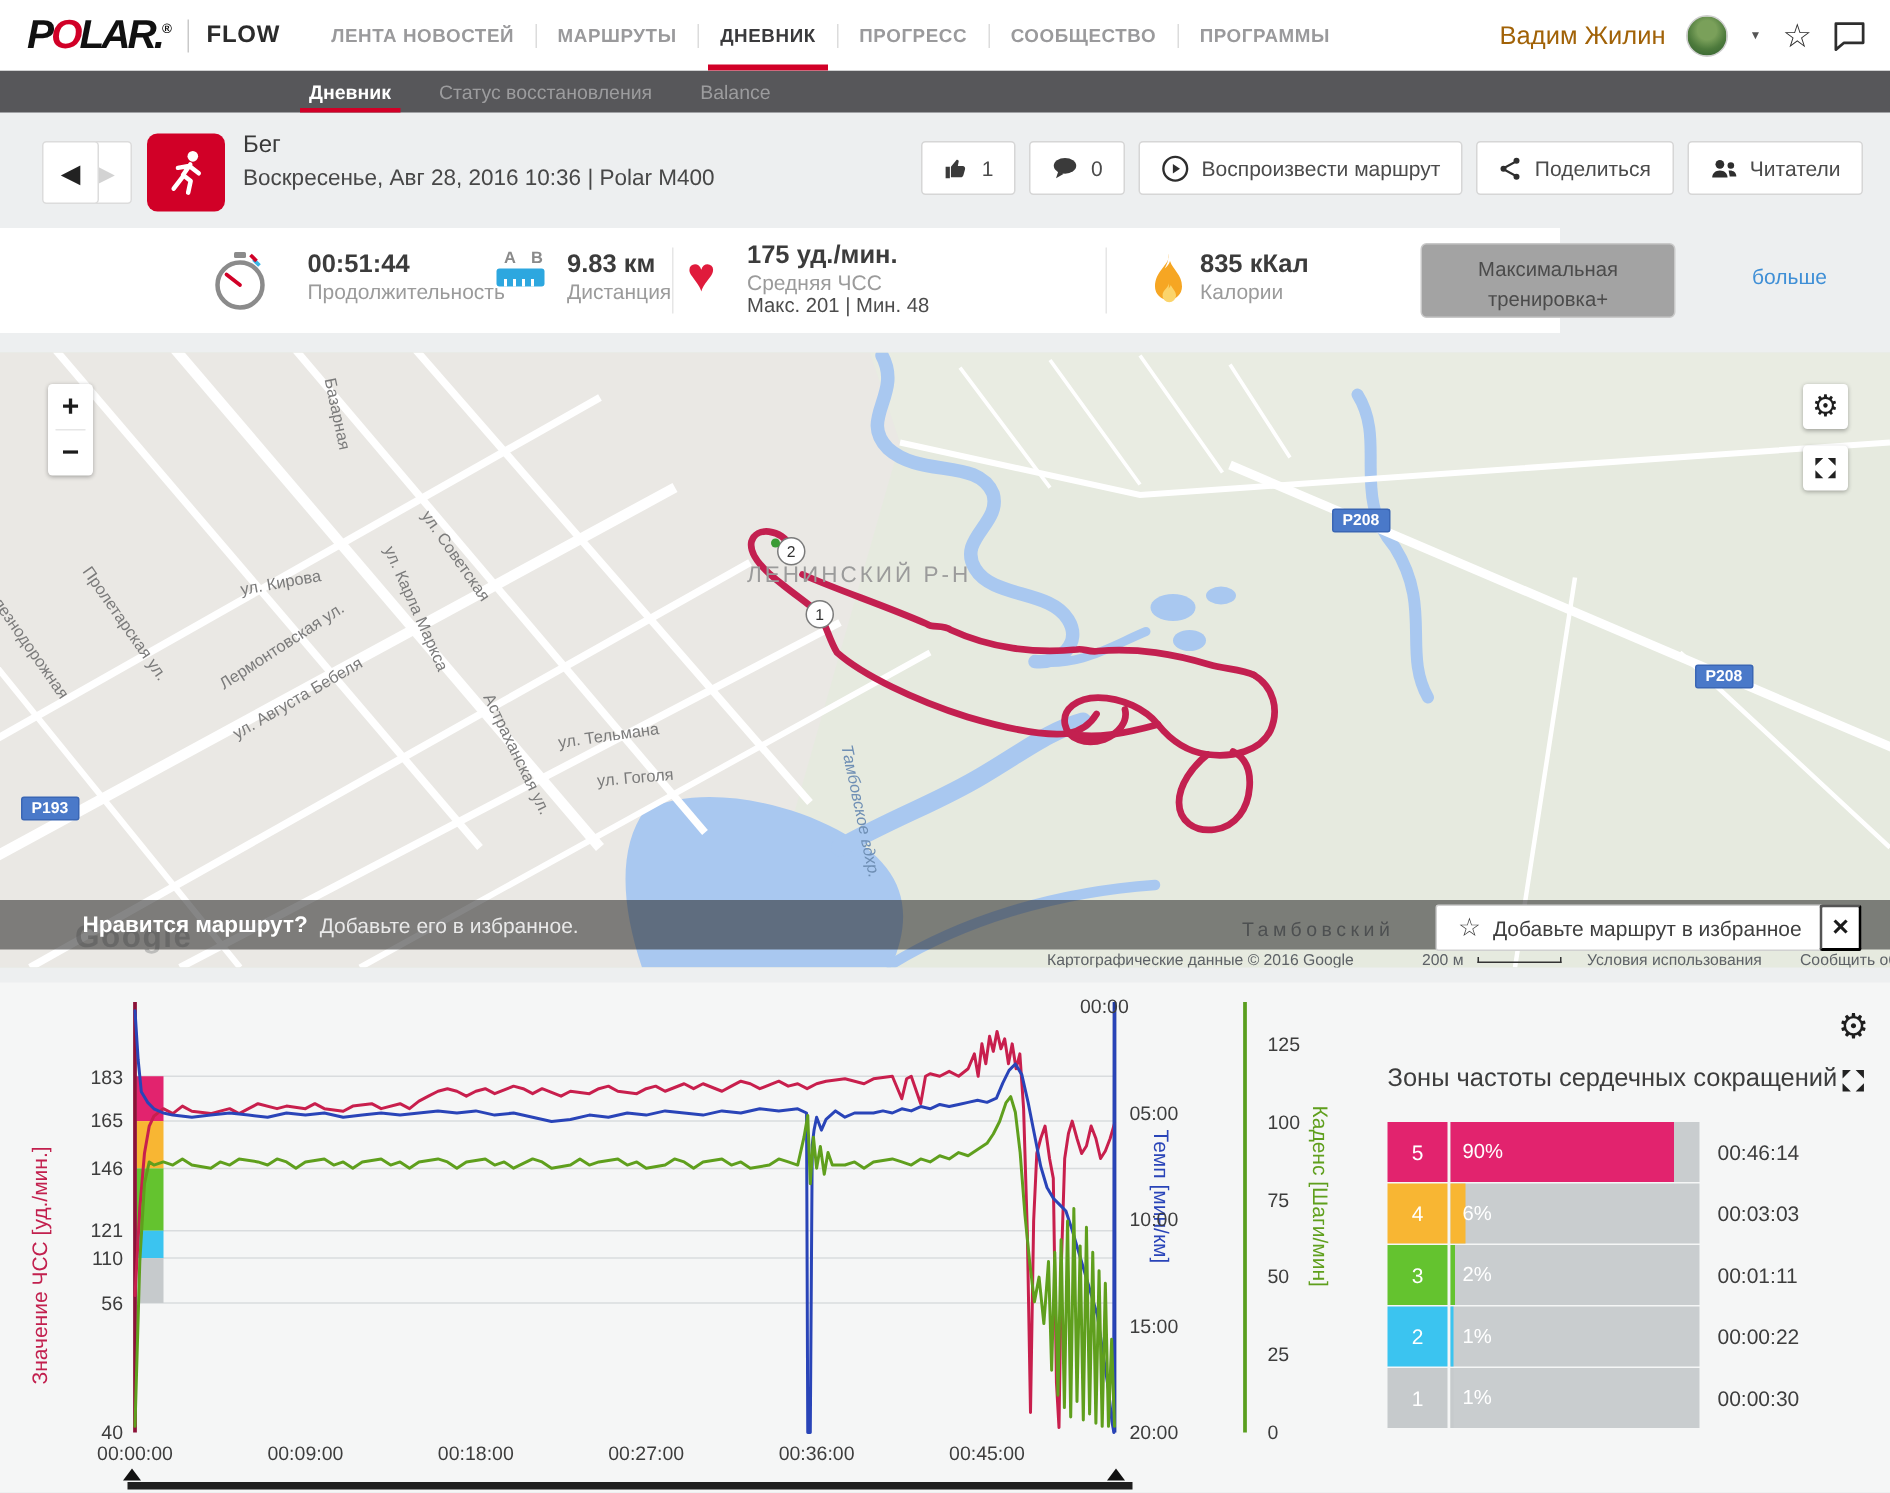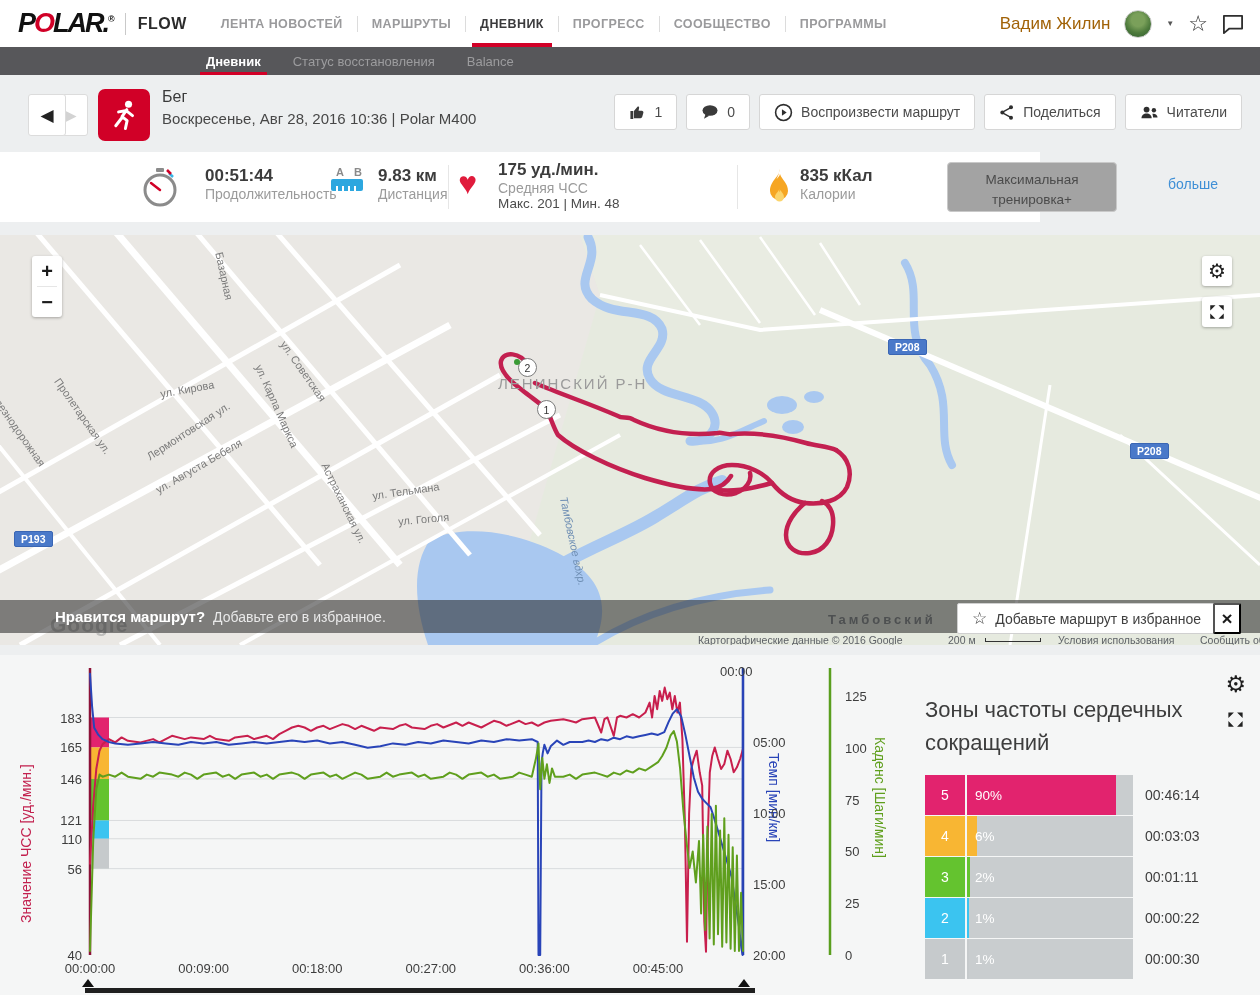--- a/index.html
+++ b/index.html
@@ -51,21 +51,21 @@
   .stat-sub { font-size:13.5px; color:#4c4c4c; }
   .v-div { position:absolute; top:13px; width:1px; height:44px; background:#e6e6e6; }
   .benefit-btn { position:absolute; left:947px; top:10px; width:170px; height:50px; background:#a3a3a3; border:1px solid #c9c9c9; border-radius:4px; font-size:13.5px; color:#4b4b4b; text-align:center; line-height:1.5; padding-top:6px; cursor:pointer; }
   .more-link { position:absolute; left:1168px; top:24px; font-size:14px; color:#3f8fd6; cursor:pointer; }
 
   
   .map { position:absolute; top:235px; left:0; width:1260px; height:410px; background:#e7eae0; overflow:hidden; }
   .map svg.base { position:absolute; inset:0; }
   .m-label { position:absolute; font-size:11px; color:#7b7b7b; white-space:nowrap; pointer-events:none; }
   .m-label.big { font-size:15px; color:#9b9b9b; letter-spacing:2px; }
-  .m-label.town { font-size:13px; color:#82878a; letter-spacing:3px;font-weight:bold; }
+  .m-label.town { font-size:13px; color:#82878a; letter-spacing:3px; }
   .m-label.water { color:#6f8fb4; font-style:italic; }
   .badge { position:absolute; background:#4a79c9; color:#fff; font-size:10.5px; font-weight:700; padding:1px 6px; border-radius:2px; border:1px solid #3a66b4; }
   .marker { position:absolute; width:19px; height:19px; background:#fff; border:1.5px solid #7b7b7b; border-radius:50%; font-size:10.5px; color:#333; display:flex; align-items:center; justify-content:center; }
   .zoom-ctl { position:absolute; left:32px; top:21px; width:30px; background:#fff; border-radius:3px; box-shadow:0 1px 3px rgba(0,0,0,.3); text-align:center; }
   .zoom-ctl .z { height:30px; line-height:30px; font-size:20px; font-weight:700; color:#1c1c1c; cursor:pointer; }
   .zoom-ctl .zd { height:1px; background:#e6e6e6; margin:0 5px; }
   .sq-btn { position:absolute; width:30px; height:30px; background:#fff; border-radius:3px; box-shadow:0 1px 3px rgba(0,0,0,.3); display:flex; align-items:center; justify-content:center; cursor:pointer; }
   .gear-glyph { font-size:20px; color:#1e1e1e; line-height:1; }
   .like-bar { position:absolute; left:0; right:0; top:365px; height:33px; background:rgba(35,35,35,.55); z-index:3; display:flex; align-items:center; }
   .like-bar b { color:#fff; font-size:15px; margin-left:55px; }
@@ -80,21 +80,21 @@
   .chart svg.plot { position:absolute; inset:0; }
   .tick { position:absolute; font-size:13px; color:#3d3d3d; white-space:nowrap; }
   .tick.hr { transform:translate(-100%,-50%); }
   .tick.right { transform:translate(0,-50%); }
   .tick.xt { transform:translate(-50%,0); }
   .axis-label { position:absolute; font-size:14px; white-space:nowrap; }
   .axis-label.hr { color:#c2204e; transform:rotate(-90deg); transform-origin:left top; }
   .axis-label.pace { color:#2944b8; transform:rotate(90deg); transform-origin:left top; }
   .axis-label.cad { color:#5f9f1d; transform:rotate(90deg); transform-origin:left top; }
   .zones { position:absolute; left:925px; top:38px; width:330px; }
-  .zones h2 { font-size:22px; font-weight:400; color:#3d3d3d; line-height:1.5; margin-bottom:16px; }
+  .zones h2 { font-size:17px; font-weight:400; color:#3d3d3d; line-height:1.5; margin-bottom:16px;margin-top:13px; }
   .zone-row { display:flex; align-items:center; height:40px; margin-bottom:1px; }
   .zone-num { width:40px; height:40px; color:#fff; font-size:14px; display:flex; align-items:center; justify-content:center; flex:0 0 40px; }
   .zone-bar { width:166px; height:40px; background:#c9cdcf; margin-left:2px; position:relative; flex:0 0 166px; }
   .zone-fill { position:absolute; left:0; top:0; bottom:0; }
   .zone-pct { position:absolute; left:8px; top:0; height:40px; display:flex; align-items:center; color:#fff; font-size:13.5px; z-index:2; }
   .zone-time { margin-left:12px; font-size:14px; color:#3d3d3d; }
   .panel-icons { position:absolute; right:14px; top:18px; display:flex; flex-direction:column; gap:14px; align-items:center; }
   .scrollbar { position:absolute; left:85px; top:333px; width:670px; height:5px; background:#1f1f1f; }
   .tri { position:absolute; width:0; height:0; border-left:6px solid transparent; border-right:6px solid transparent; border-bottom:8px solid #111; top:324px; }
   .expand-svg path { fill:#222; }

